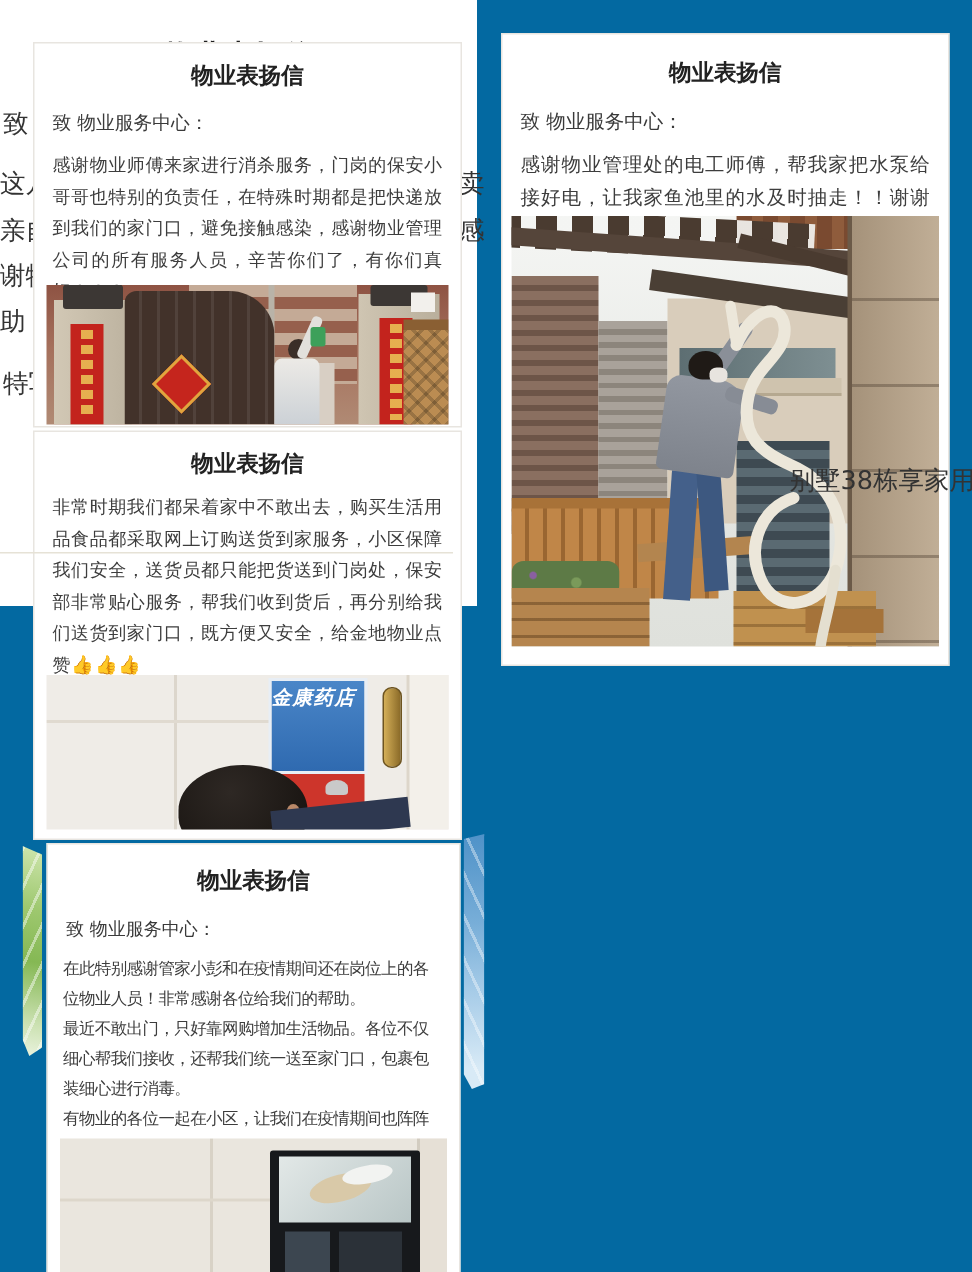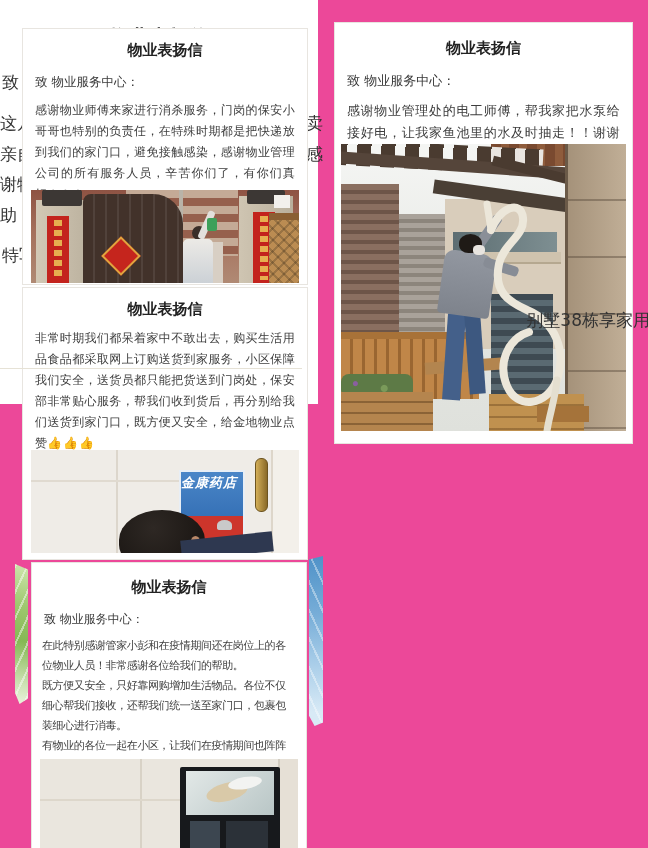--- a/index.html
+++ b/index.html
@@ -1,16 +1,16 @@
 <!DOCTYPE html>
 <html><head>
 <meta charset="utf-8">
 <style>
   html,body{margin:0;padding:0;background:#ffffff;}
-  .canvas{position:relative;width:648px;height:848px;overflow:hidden;background:#ec4899;
+  .canvas{position:relative;width:648px;height:848px;overflow:hidden;background:#0369a1;
           font-family:"DejaVu Sans","Liberation Sans",sans-serif;color:#3d3d3d;}
   .card{position:absolute;background:#fff;border:1px solid #e8e5e0;box-sizing:border-box;overflow:hidden;}
   .card h2{margin:12px 10px 0;text-align:center;font-size:15px;font-weight:700;color:#222;}
   .salut{margin:14px 0 0 12px;font-size:12.5px;color:#3a3a3a;}
   .bodytxt{margin:9px 12px 0;font-size:12px;line-height:21px;letter-spacing:.3px;text-align:justify;color:#3d3d3d;}
   .photo{position:absolute;overflow:hidden;}
   .photo i{display:block;position:absolute;}
 
   
   .cardA{left:22px;top:28px;width:286px;height:257px;}
@@ -73,21 +73,21 @@
     background-image:repeating-linear-gradient(45deg,rgba(0,0,0,.18) 0 2px,transparent 2px 8px),
                      repeating-linear-gradient(-45deg,rgba(0,0,0,.18) 0 2px,transparent 2px 8px);}
   .pa-fence-top{left:238px;top:23px;width:30px;height:8px;background:#8a5f33;}
   .pa-cloth{left:243px;top:5px;width:16px;height:13px;background:#f2f0ec;}
 
   
   .photoB{left:8px;top:162px;width:268px;height:103px;background:#efece7;}
   .pb-grout-v{left:85px;top:0;width:2px;height:103px;background:#dcd6cc;}
   .pb-grout-h{left:0;top:30px;width:150px;height:2px;background:#e0dad0;}
   .pb-wall-r{left:240px;top:0;width:28px;height:103px;background:#f3f0ea;border-left:2px solid #ddd6ca;}
-  .pb-sign{left:148px;top:20px;width:66px;height:64px;background:linear-gradient(180deg,#4a86c8,#2f6ab0);
+  .pb-sign{left:148px;top:2px;width:66px;height:64px;background:linear-gradient(180deg,#4a86c8,#2f6ab0);
     border:2px solid #e8eef5;box-sizing:border-box;display:flex;align-items:center;justify-content:center;}
   .pb-sign span{color:#fff;font-size:13px;font-weight:700;letter-spacing:1px;white-space:nowrap;}
   .pb-red{left:150px;top:66px;width:62px;height:34px;background:#cd352b;}
   .pb-cat{left:186px;top:70px;width:15px;height:10px;background:#c9c9c9;border-radius:50% 50% 20% 20%;}
   .pb-handle{left:224px;top:8px;width:11px;height:52px;border-radius:6px;border:1px solid #6d5420;
     background:linear-gradient(90deg,#d4af58,#8a6a28);}
   .pb-head{left:88px;top:60px;width:86px;height:60px;border-radius:50% 50% 42% 42%;
     background:radial-gradient(circle at 40% 30%,#2e2824,#15110e);}
   .pb-ear{left:160px;top:86px;width:9px;height:11px;background:#b98868;border-radius:50%;}
   .pb-shoulder{left:150px;top:86px;width:92px;height:20px;background:#2e3850;transform:rotate(-6deg);}
@@ -186,21 +186,21 @@
       <i class="pb-head"></i>
       <i class="pb-ear"></i>
       <i class="pb-shoulder"></i>
     </div>
   </section>
 
   <section class="card cardC">
     <h2>物业表扬信</h2>
     <p class="salut">致  物业服务中心：</p>
     <p class="para">在此特别感谢管家小彭和在疫情期间还在岗位上的各位物业人员！非常感谢各位给我们的帮助。</p>
-    <p class="para">既方便又安全，只好靠网购增加生活物品。各位不仅细心帮我们接收，还帮我们统一送至家门口，包裹包装细心进行消毒。</p>
+    <p class="para">最近不敢出门，只好靠网购增加生活物品。各位不仅细心帮我们接收，还帮我们统一送至家门口，包裹包装细心进行消毒。</p>
     <p class="para">有物业的各位一起在小区，让我们在疫情期间也阵阵暖意！</p>
     <div class="photo photoD">
       <i class="pd-grout-v1"></i>
       <i class="pd-grout-h"></i>
       <i class="pd-wall-r"></i>
       <i class="pd-tv"></i>
       <i class="pd-screen"></i>
       <i class="pd-blob"></i>
       <i class="pd-plate"></i>
       <i class="pd-cab1"></i>

